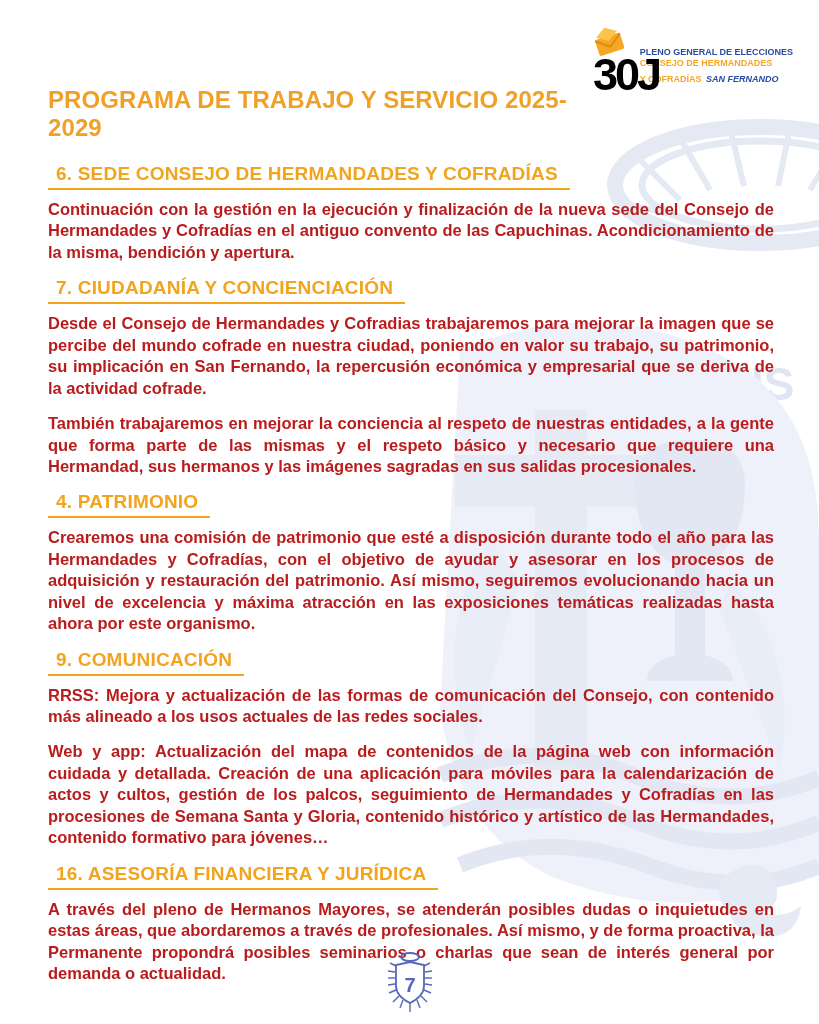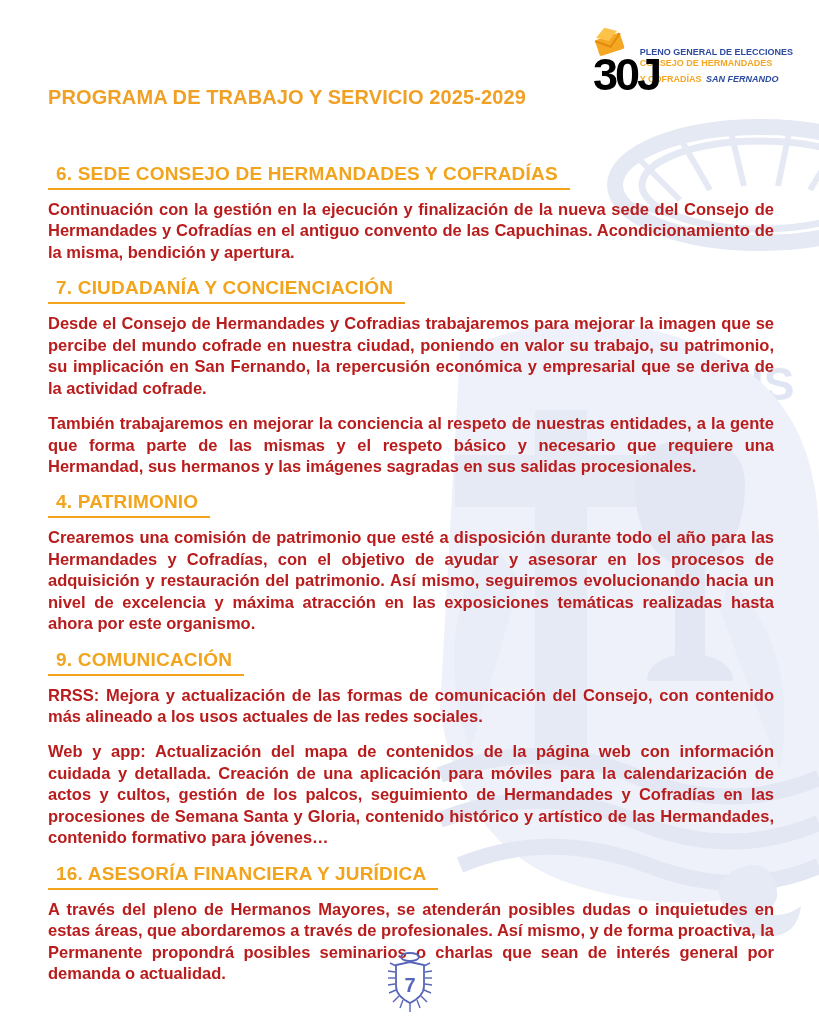--- a/index.html
+++ b/index.html
@@ -19,21 +19,21 @@
     font-size:45px;font-weight:bold;color:#000000;letter-spacing:-3px;line-height:1;
   }
   .logo-mark svg{position:absolute;top:0;right:2px;}
   .logo-text{margin-left:12px;padding-bottom:10px;line-height:1.18;white-space:nowrap;}
   .logo-text .l1{font-size:9px;font-weight:bold;color:#2d4ca0;}
   .logo-text .l2{font-size:9px;font-weight:bold;color:#f5a623;}
   .logo-text .l3o{font-size:9px;font-weight:bold;color:#f5a623;}
   .logo-text .l3b{font-size:9px;font-weight:bold;font-style:italic;color:#2d4ca0;}
   
   .doc-header{position:absolute;top:86px;left:48px;width:560px;}
-  .h-line1{font-size:20px;font-weight:bold;color:#f0a125;letter-spacing:0.1px;}
+  .h-line1{font-size:24px;font-weight:bold;color:#f0a125;letter-spacing:0.1px;}
   .h-line2{font-size:22px;font-weight:bold;color:#3e56ac;margin-left:20px;margin-top:3px;letter-spacing:0.2px;}
   
   .content{position:absolute;top:152px;left:48px;width:726px;}
   .sec-heading{
     display:inline-block;
     font-size:19px;font-weight:bold;color:#f2a41d;
     border-bottom:2.5px solid #f2a41d;
     padding:0 12px 3px 8px;letter-spacing:0.2px;
   }
   .section{margin-bottom:7px;}

